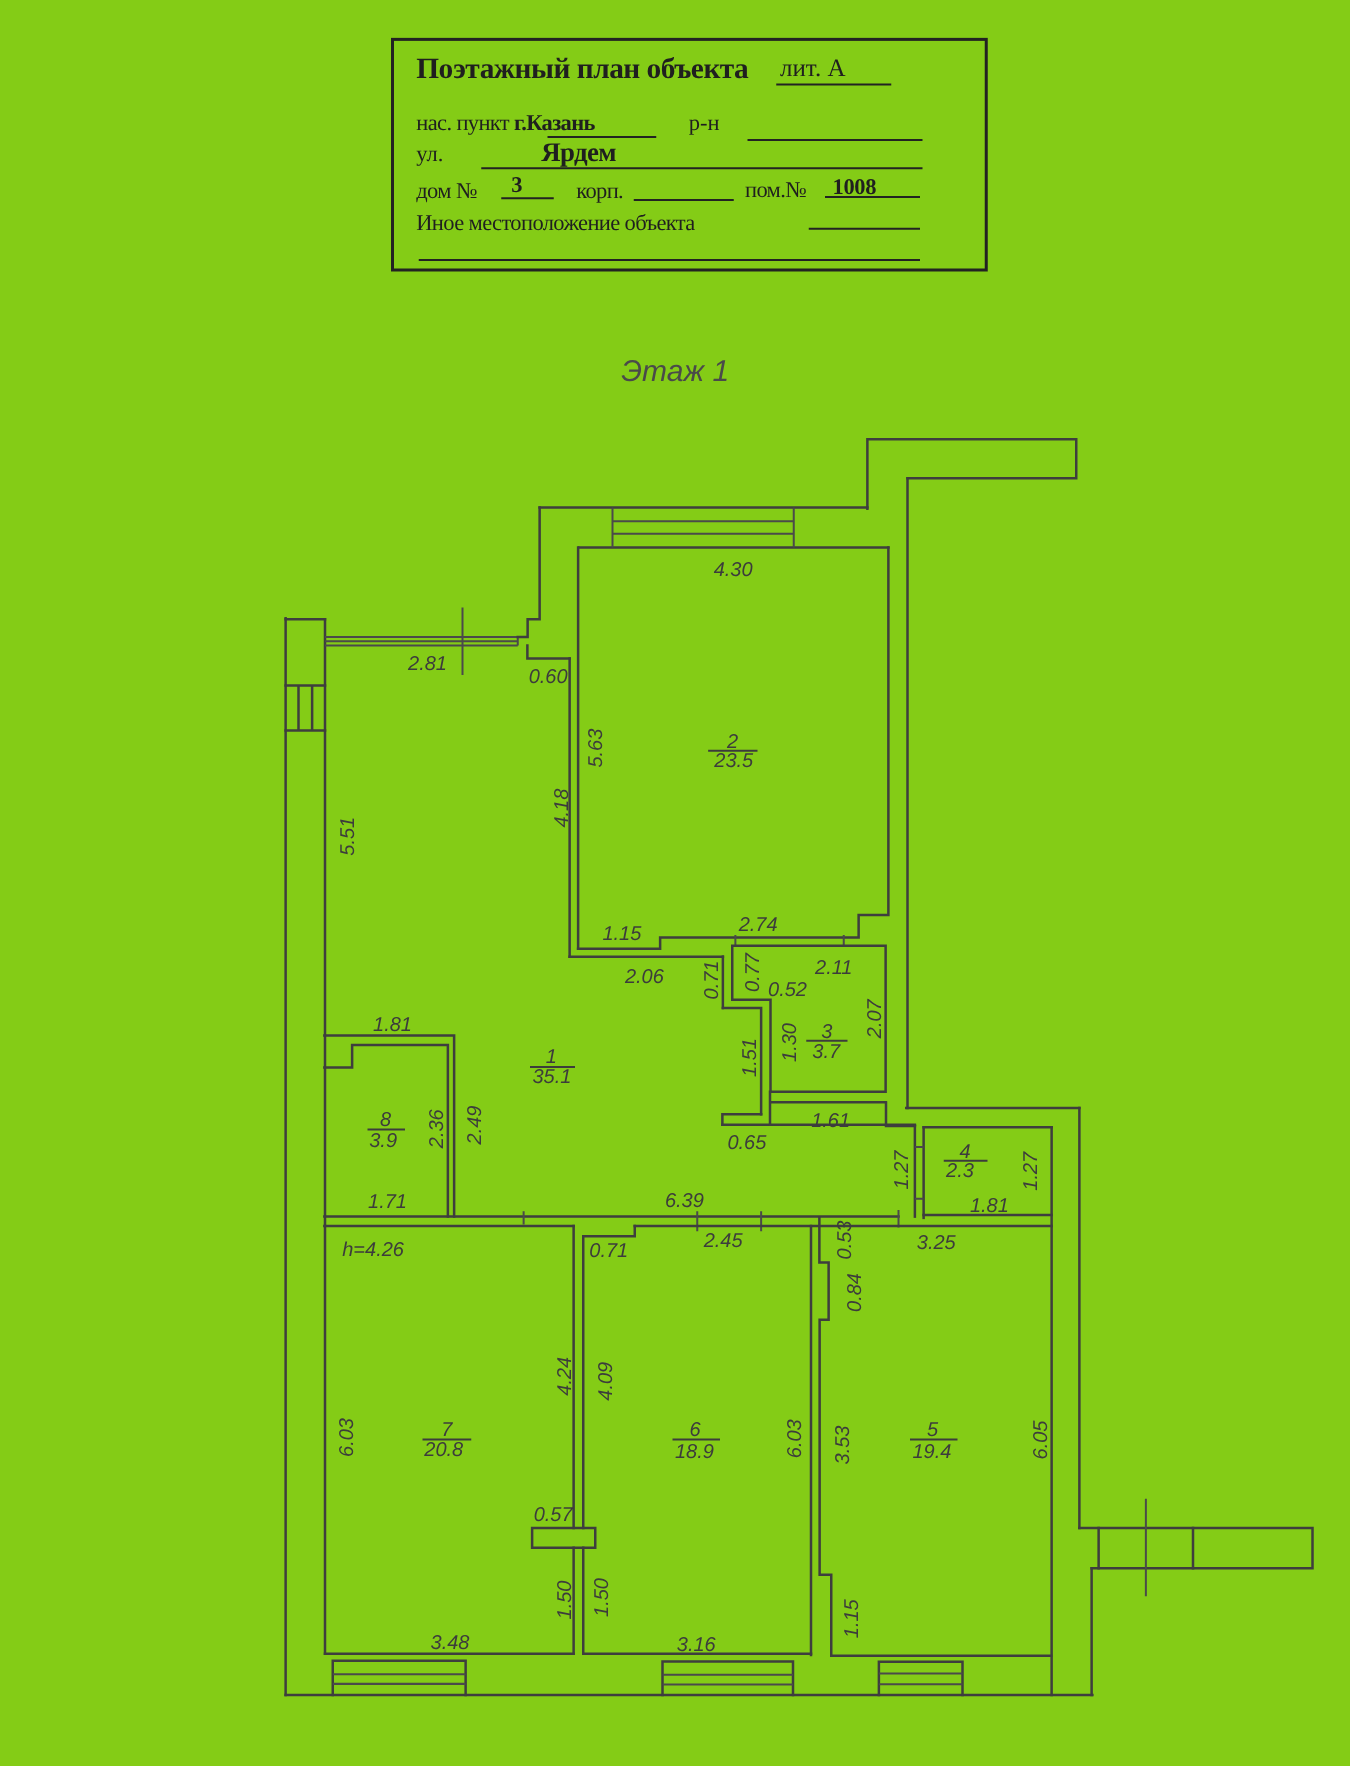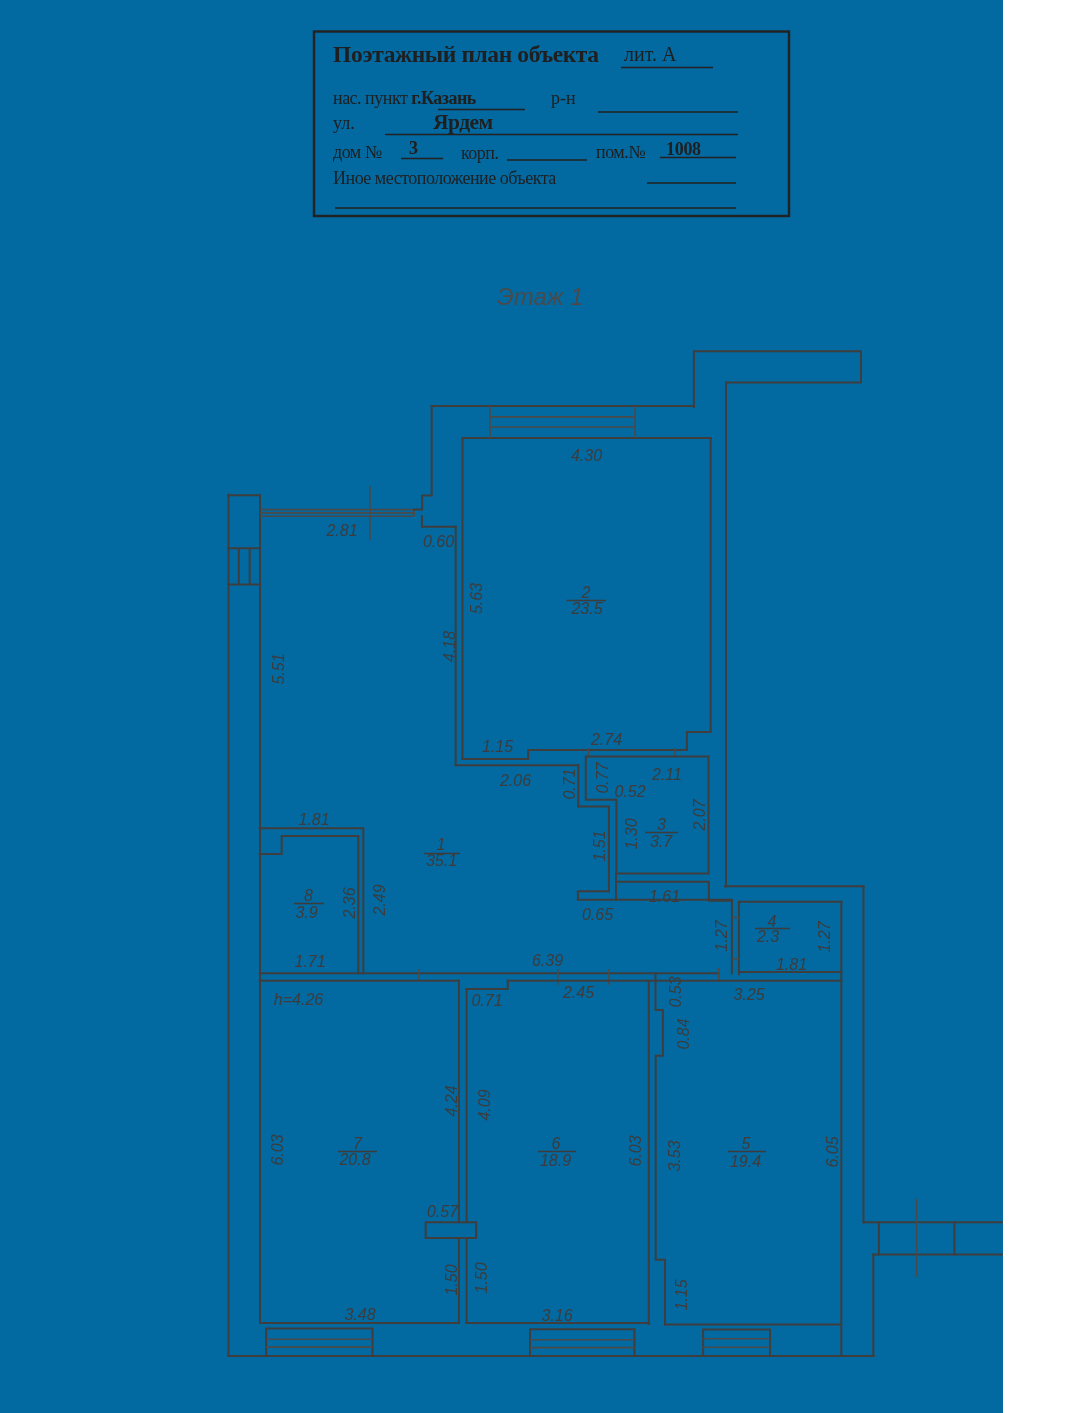--- a/index.html
+++ b/index.html
@@ -1,16 +1,16 @@
 <!DOCTYPE html>
 <html><head>
 <meta charset="utf-8">
 <style>
   html,body{margin:0;padding:0;background:#ffffff;}
-  #page{position:relative;width:1003px;height:1413px;background:#0369a1;overflow:hidden;
+  #page{position:relative;width:1080px;height:1413px;background:#84cc16;overflow:hidden;
         font-family:"Liberation Sans",sans-serif;}
   svg{position:absolute;left:0;top:0;}
   .w{stroke:#3e3e3e;stroke-width:2;fill:none;stroke-linecap:square;}
   .t{stroke:#4a4a4a;stroke-width:1.6;fill:none;}
   .lbl{font-family:"Liberation Sans",sans-serif;font-style:italic;fill:#3c3c3c;font-size:16px;}
   .ttl{font-family:"Liberation Serif",serif;fill:#1f1f1f;}
 </style>
 </head>
 <body>
 <div id="page">

